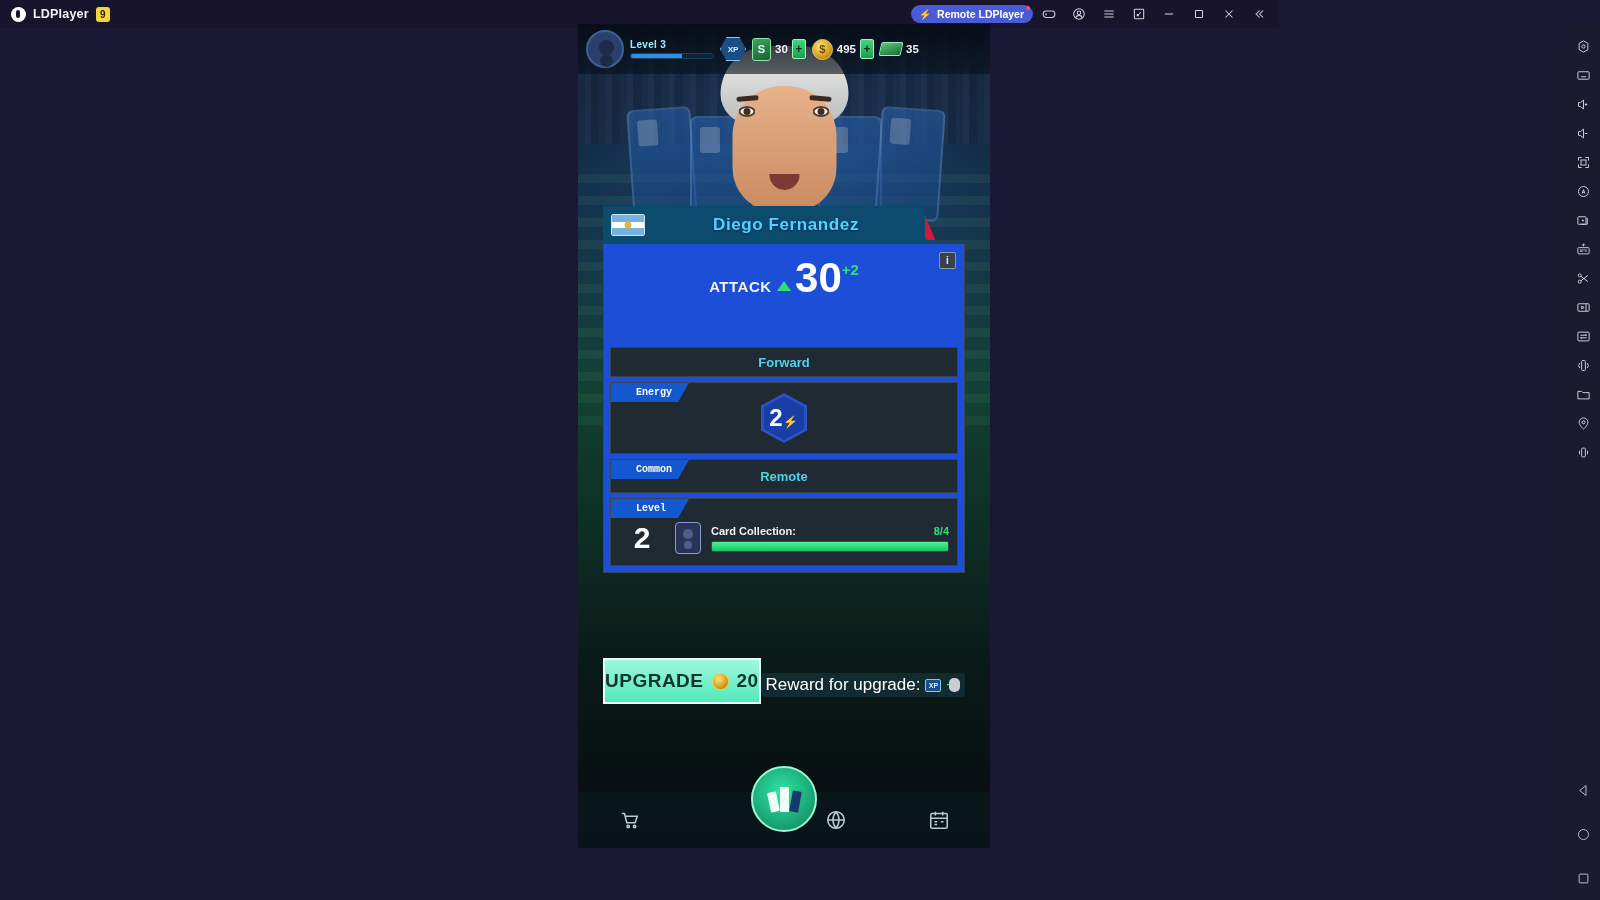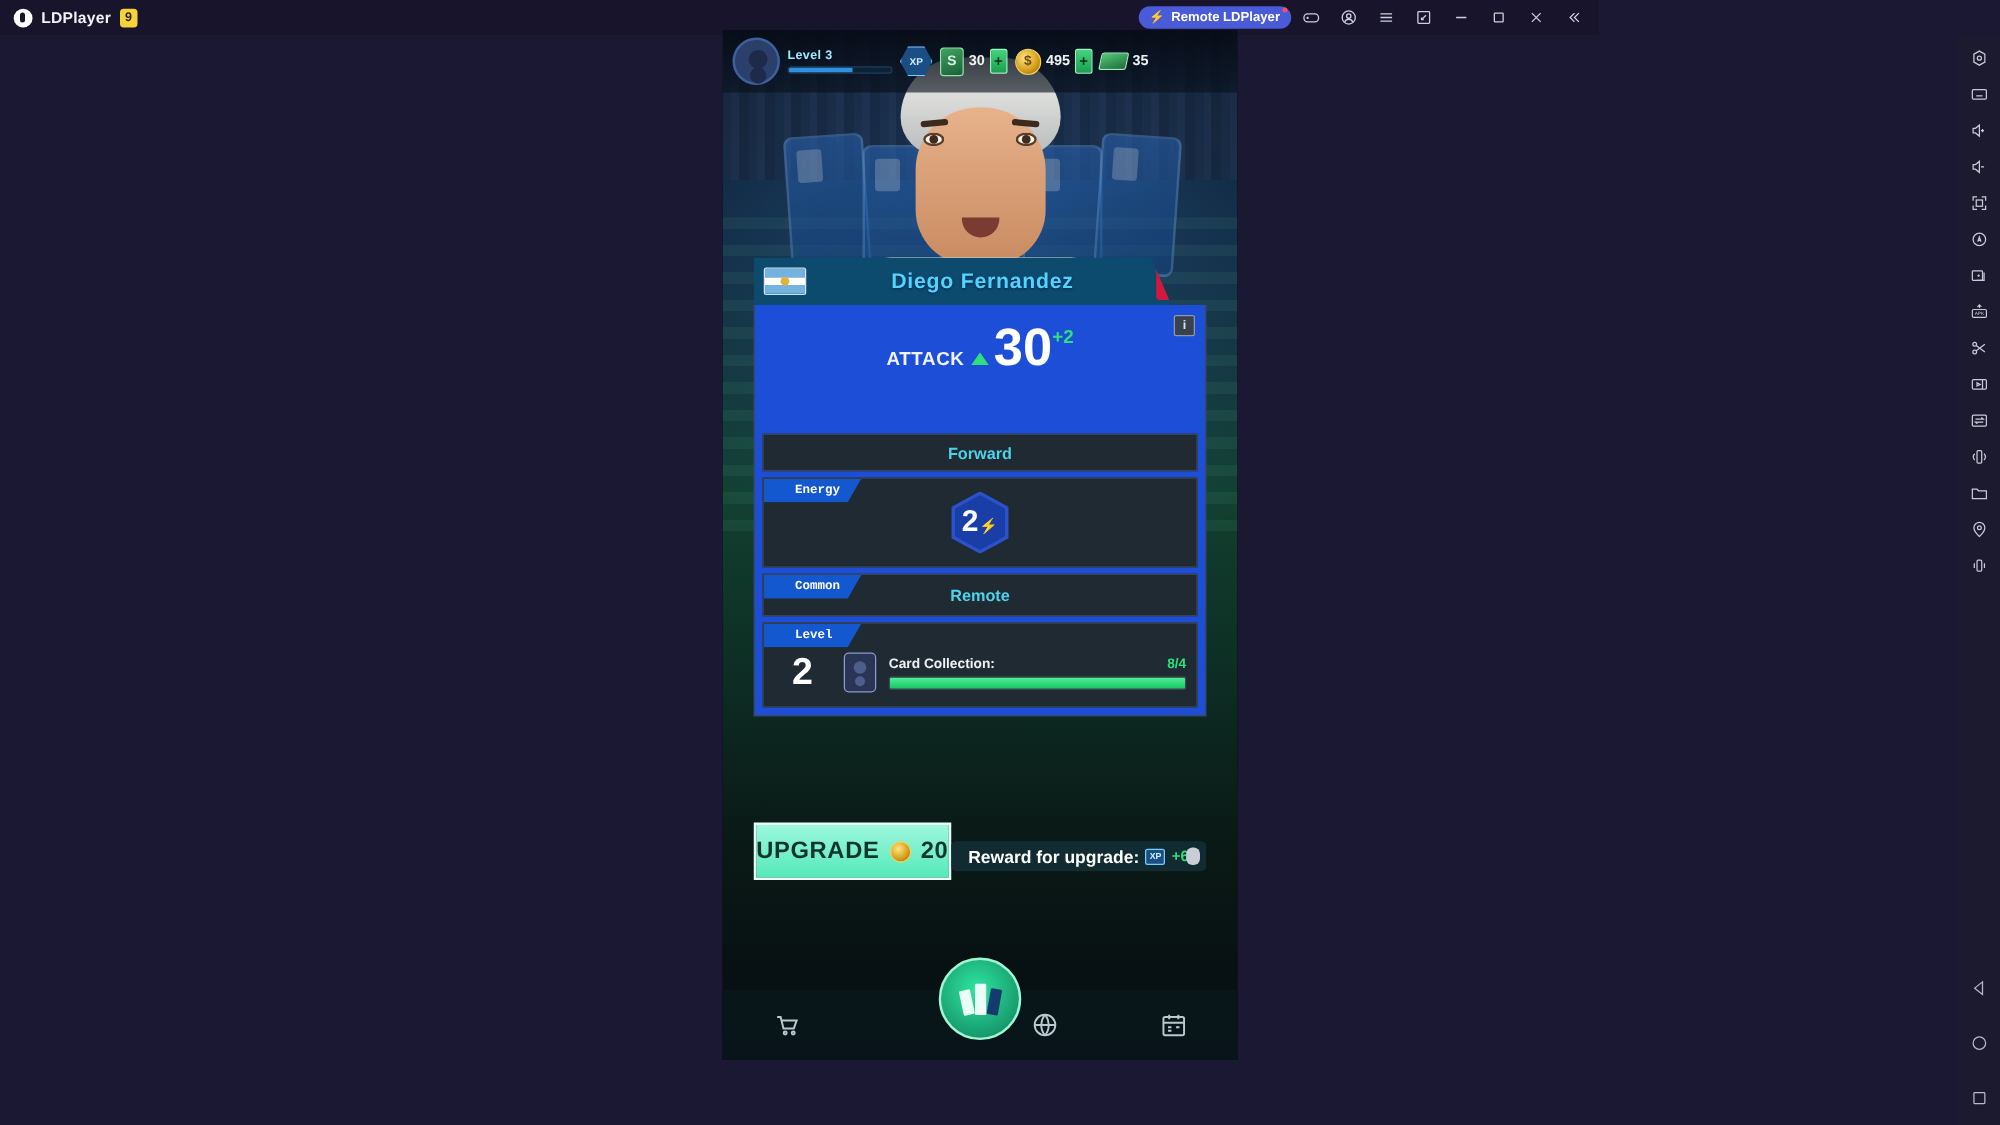--- a/index.html
+++ b/index.html
@@ -200,21 +200,21 @@
                   align-items:center; }
   .upgrade-btn { width:190px; height:46px; background:linear-gradient(180deg,#9df8dd,#53e9b8);
                  border:2px solid #e6fff8; display:flex; align-items:center; justify-content:center;
                  gap:8px; color:#10352c; font-size:19px; font-weight:bold; letter-spacing:.5px; }
   .up-coin { width:17px; height:17px; border-radius:50%;
     background:radial-gradient(circle at 38% 34%,#ffe680,#d19a17 62%,#8a5f08);
     border:1px solid #f0cf5e; }
   .reward-bar { margin-top:8px; width:320px; height:24px; background:rgba(20,48,56,.82);
     border-radius:4px; display:flex; align-items:center; justify-content:center; gap:5px;
     position:relative; }
-  .reward-lbl { color:#fff; font-size:14px; font-weight:bold; }
+  .reward-lbl { color:#fff; font-size:17px; font-weight:normal; }
   .reward-xp { width:16px; height:13px; background:#1c4e86; border:1px solid #6fd0ff;
     color:#cfeeff; font-size:7px; font-weight:bold; display:flex; align-items:center;
     justify-content:center; border-radius:2px; }
   .reward-val { color:#2fe07a; font-size:12px; font-weight:bold; }
   .reward-knob { position:absolute; right:5px; width:11px; height:14px; border-radius:5px;
     background:#c9ced6; }
 
   
   #botnav { position:absolute; left:0; bottom:0; width:412px; height:56px;
             background:rgba(9,22,26,.92); display:flex; align-items:center; }

